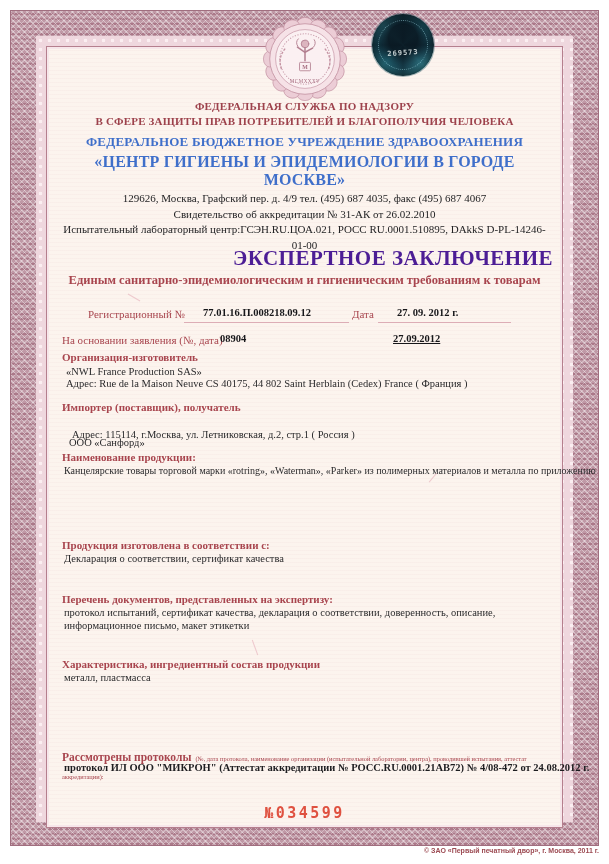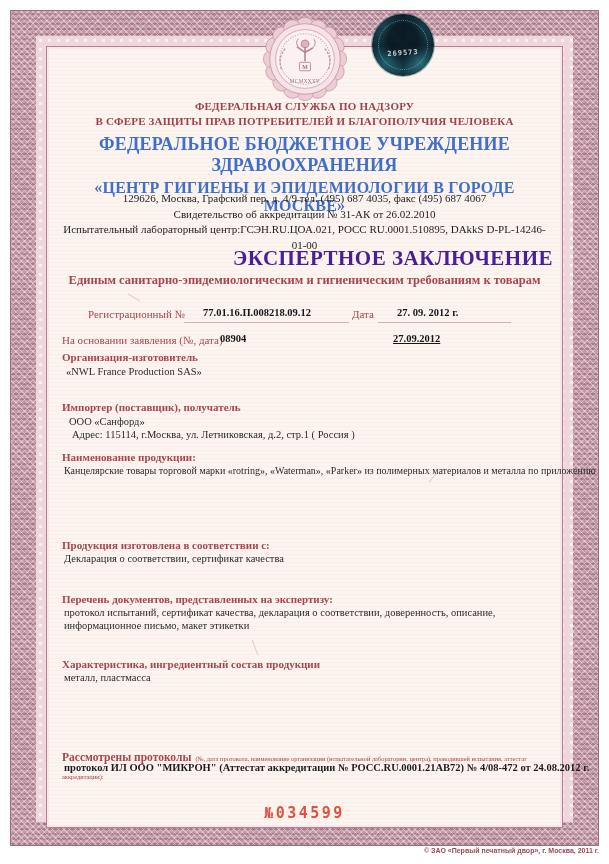--- a/index.html
+++ b/index.html
@@ -31,21 +31,21 @@
     background:
       radial-gradient(circle at 50% 40%, rgba(10,25,35,.95) 0 30%, rgba(20,60,75,.55) 55%, rgba(40,110,125,.38) 72%, rgba(70,150,160,.30) 100%),
       conic-gradient(#13323d,#2b7d8c,#0d222e,#3e93a0,#152f3a,#2b7d8c,#0f2833,#3e93a0,#13323d);
     box-shadow:0 0 0 1px rgba(60,100,110,.45), inset 0 0 9px rgba(0,0,0,.75);}
   .holo-ring{position:absolute;inset:6px;border-radius:50%;border:1px dotted rgba(165,220,230,.55);}
   .holo-num{position:absolute;left:0;right:0;top:35px;text-align:center;
     font:700 7px "DejaVu Sans Mono",monospace;color:rgba(230,238,238,.85);
     letter-spacing:1px;transform:rotate(-4deg);}
   
   .hdr-red{font-weight:700;font-size:11px;line-height:1.35;color:#9d424c;letter-spacing:.2px;}
-  .hdr-blue1{font-weight:700;font-size:18px;color:#3f6fca;margin-top:5px;letter-spacing:.2px;}
+  .hdr-blue1{font-weight:700;font-size:13px;color:#3f6fca;margin-top:5px;letter-spacing:.2px;}
   .hdr-blue2{font-weight:700;font-size:16px;color:#3f6fca;margin-top:3px;letter-spacing:.2px;}
   .contact{font-size:11px;line-height:1.42;color:#232325;}
   .title-main{font-weight:700;font-size:21px;color:#4c1d95;letter-spacing:.5px;text-align:right;}
   .title-sub{font-weight:700;font-size:13px;color:#a8454e;margin-top:5px;}
   .title-sub2{font-weight:700;font-size:12.5px;color:#a8454e;margin-top:2px;}
   .struck{text-decoration:line-through;text-decoration-style:wavy;text-decoration-color:#a8454e;}
   
   .lbl{font-size:11px;color:#a8454e;font-weight:700;}
   .lbl-n{font-size:11px;color:#a8454e;}
   .val{font-size:10.5px;color:#17171a;font-weight:700;}
@@ -138,23 +138,24 @@
     <span class="abs lbl-n" style="left:352px;top:308px;">Дата</span>
     <span class="abs val" style="left:397px;top:307px;">27. 09. 2012 г.</span>
     <div class="abs uline" style="left:378px;top:322px;width:133px;"></div>
 
     <span class="abs lbl-n" style="left:62px;top:334px;">На основании заявления (№, дата)</span>
     <span class="abs val" style="left:220px;top:333px;">08904</span>
     <span class="abs val" style="left:393px;top:333px;text-decoration:underline;">27.09.2012</span>
 
     <span class="abs lbl" style="left:62px;top:351px;">Организация-изготовитель</span>
     <span class="abs txt" style="left:66px;top:366px;">«NWL France Production SAS»</span>
+    <span class="abs txt" style="left:66px;top:378px;">Адрес: Rue de la Maison Neuve CS 40175, 44 802 Saint Herblain (Cedex) France ( Франция )</span>
 
     <span class="abs lbl" style="left:62px;top:401px;">Импортер (поставщик), получатель</span>
-    <span class="abs txt" style="left:69px;top:416px;">ООО «Санфорд»</span>
+    <span class="abs txt" style="left:69px;top:437px;">ООО «Санфорд»</span>
     <span class="abs txt" style="left:72px;top:429px;">Адрес: 115114, г.Москва, ул. Летниковская, д.2, стр.1 ( Россия )</span>
 
     <span class="abs lbl" style="left:62px;top:451px;">Наименование продукции:</span>
     <span class="abs txt" style="left:64px;top:465px;font-size:10px;white-space:nowrap;">Канцелярские товары торговой марки «rotring», «Waterman», «Parker» из полимерных материалов и металла по приложению</span>
 
     <span class="abs lbl" style="left:62px;top:539px;">Продукция изготовлена в соответствии с:</span>
     <span class="abs txt" style="left:64px;top:553px;">Декларация о соответствии, сертификат качества</span>
 
     <span class="abs lbl" style="left:62px;top:593px;">Перечень документов, представленных на экспертизу:</span>
     <span class="abs txt" style="left:64px;top:606px;width:492px;line-height:1.25;">протокол испытаний, сертификат качества, декларация о соответствии, доверенность, описание, информационное письмо, макет этикетки</span>

